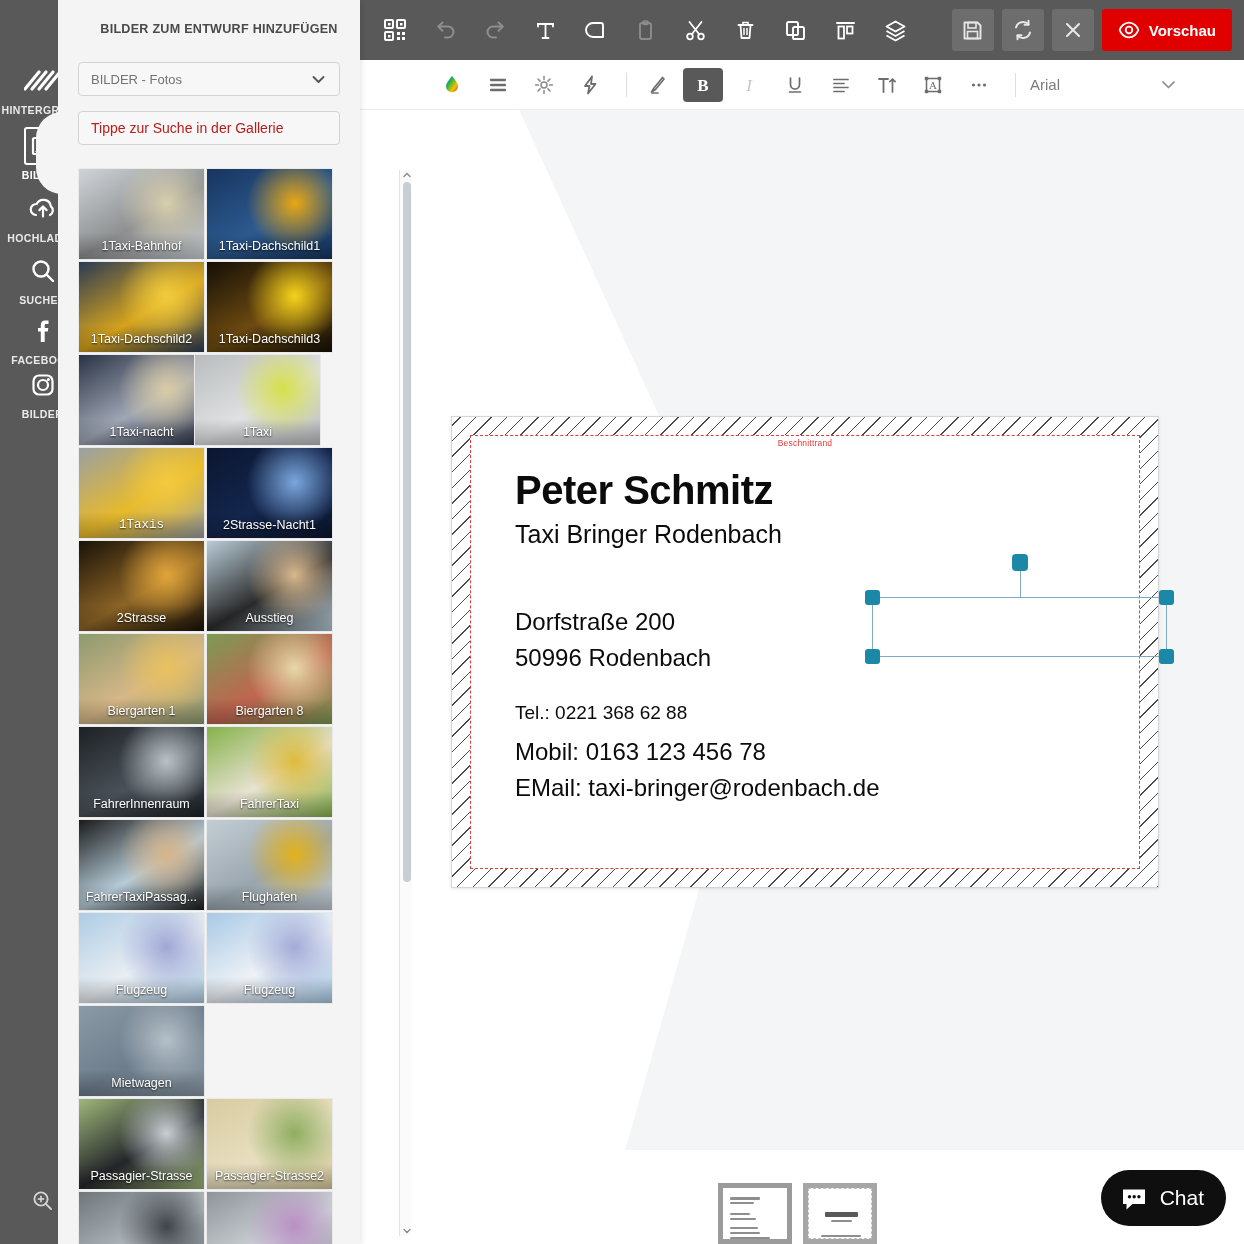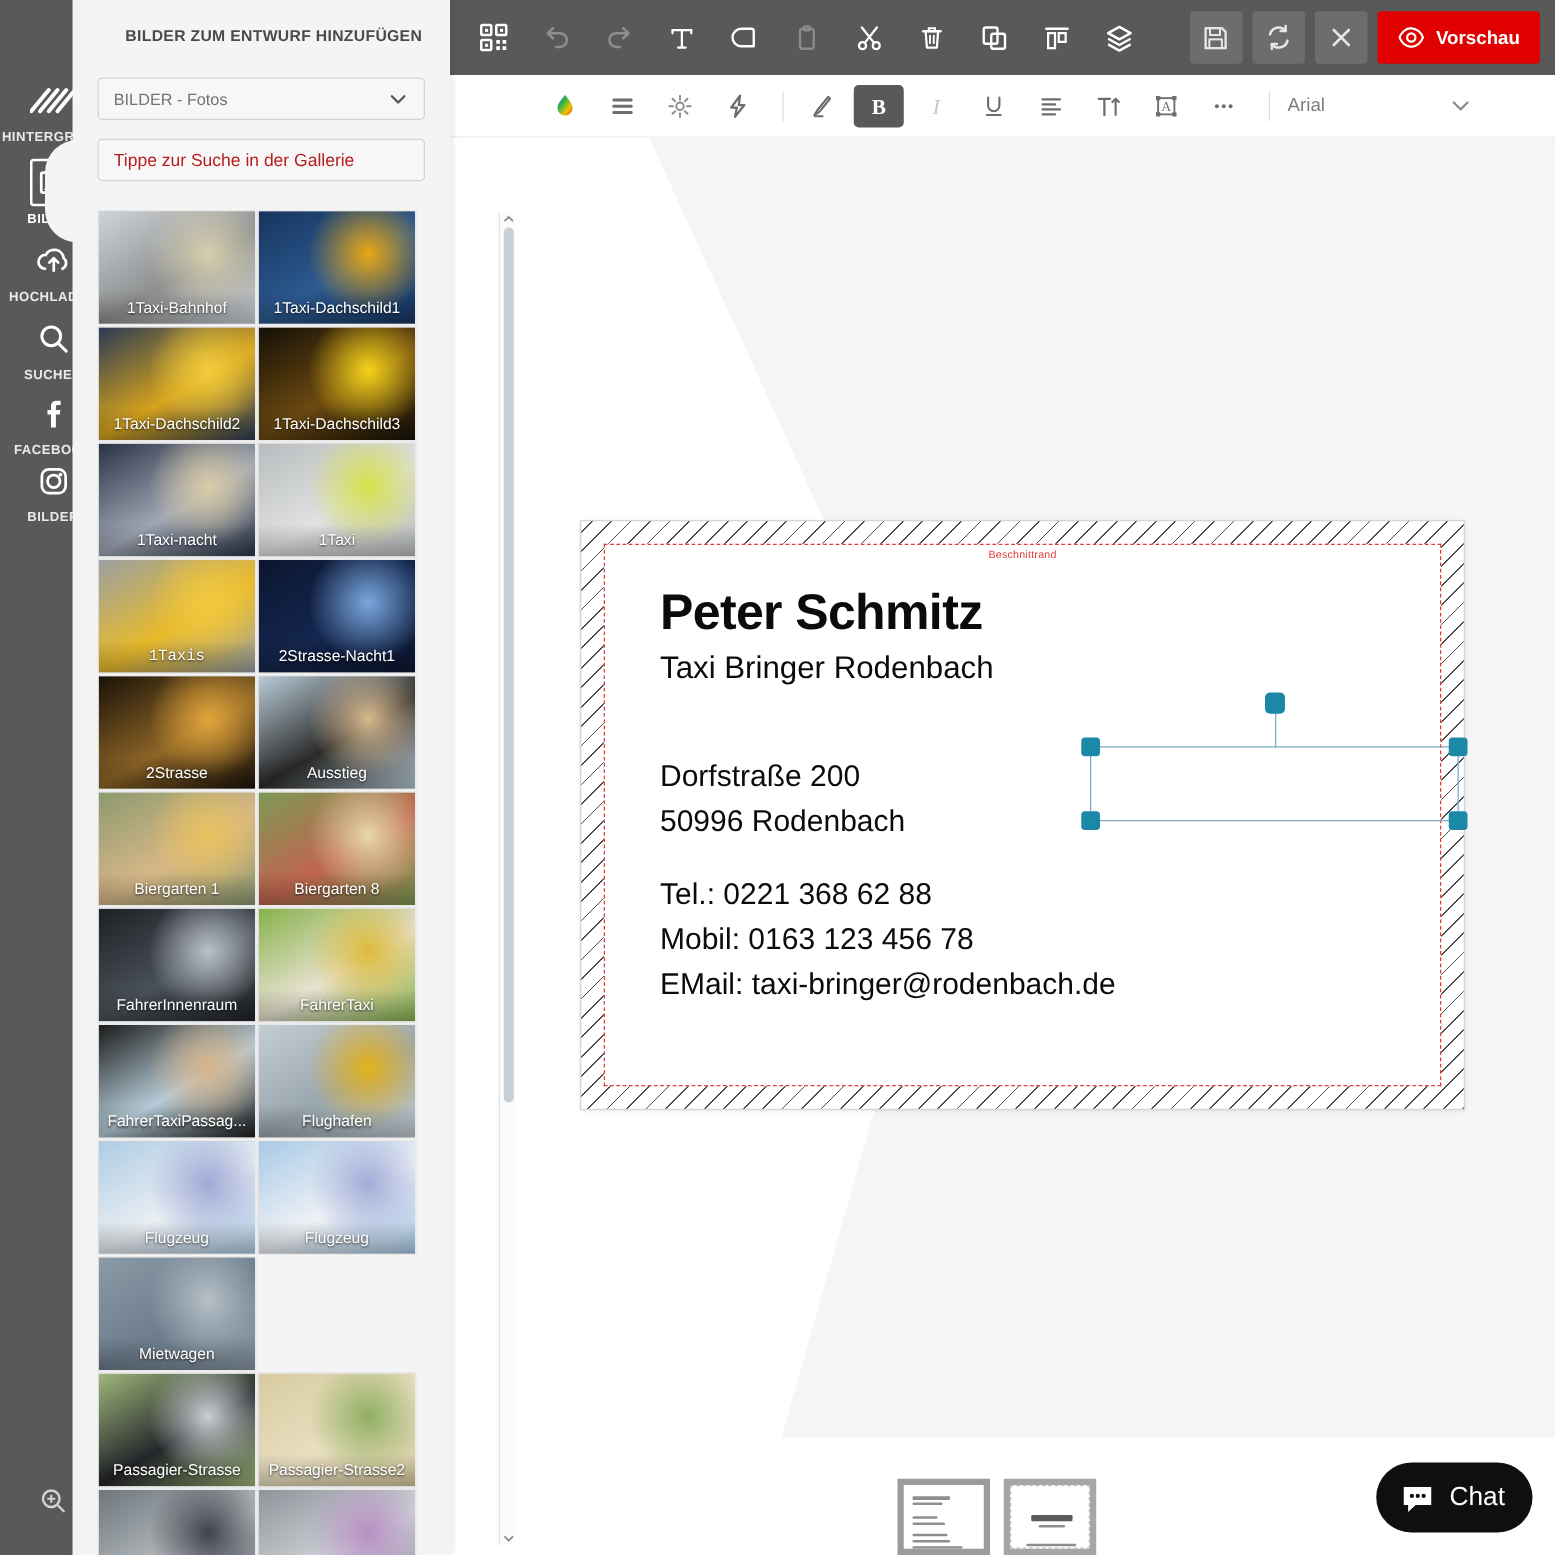--- a/index.html
+++ b/index.html
@@ -128,21 +128,21 @@
   #stage {
     position:absolute; left:360px; top:110px; width:884px; height:1134px;
     background:#ffffff; overflow:hidden; z-index:1;
   }
   #bgshape {
     position:absolute; left:0; top:0; width:884px; height:1040px;
     background:#f4f5f6;
     clip-path: polygon(18% 0%, 100% 0%, 100% 100%, 30% 100%, 46% 52%);
   }
   #card {
-    position:absolute; left:104px; top:306px; width:708px; height:472px;
+    position:absolute; left:91px; top:306px; width:708px; height:472px;
     background:#ffffff; border:1px solid #d5d5d5;
     box-shadow:0 1px 3px rgba(0,0,0,.10);
   }
   #bleed {
     position:absolute; inset:0;
     background-image: repeating-linear-gradient(
       -45deg, #4b4b4b 0px, #4b4b4b 1px, transparent 1px, transparent 11px);
   }
   #cardinner {
     position:absolute; left:18px; top:18px; right:18px; bottom:18px;
@@ -150,21 +150,21 @@
   }
   #bleedlabel {
     position:absolute; left:50%; top:2px; transform:translateX(-50%);
     font-size:8.5px; color:#e23b3b; white-space:nowrap; letter-spacing:.2px;
   }
   .cardtxt { position:absolute; color:#0b0b0b; white-space:nowrap; }
   #nm { left:44px; top:32px; font-size:40px; font-weight:700; letter-spacing:-.5px; }
   #sub { left:44px; top:84px; font-size:25px; }
   #addr1 { left:44px; top:172px; font-size:24px; }
   #addr2 { left:44px; top:208px; font-size:24px; }
-  #tel { left:44px; top:266px; font-size:24px; }
+  #tel { left:44px; top:266px; font-size:19px; }
   #mob { left:44px; top:302px; font-size:24px; }
   #mail { left:44px; top:338px; font-size:24px; }
 
   
   #selbox {
     position:absolute; left:512px; top:487px; width:295px; height:60px;
     border:1px solid #7fa9c4; z-index:3;
   }
   .hnd {
     position:absolute; width:15px; height:15px;
@@ -292,21 +292,21 @@
           <div class="gcap">1Taxi-Dachschild2</div>
         </div>
         <div class="gitem" style="left: 128px; top: 93px;">
           <div class="gimg" style="background: radial-gradient(circle at 70% 38%, rgb(245, 210, 27) 0%, rgba(0, 0, 0, 0) 46%), linear-gradient(150deg, rgb(20, 15, 7) 0%, rgb(109, 74, 16) 55%, rgb(20, 15, 7) 100%); filter: blur(0.4px);"></div>
           <div class="gcap">1Taxi-Dachschild3</div>
         </div>
         <div class="gitem" style="left: 0px; top: 186px;">
           <div class="gimg" style="background: radial-gradient(circle at 70% 38%, rgb(217, 203, 166) 0%, rgba(0, 0, 0, 0) 46%), linear-gradient(150deg, rgb(42, 51, 70) 0%, rgb(159, 166, 180) 55%, rgb(42, 51, 70) 100%); filter: blur(0.4px);"></div>
           <div class="gcap">1Taxi-nacht</div>
         </div>
-        <div class="gitem" style="left: 128px; top: 186px;">
+        <div class="gitem" style="left: 116px; top: 186px;">
           <div class="gimg" style="background: radial-gradient(circle at 70% 38%, rgb(214, 224, 74) 0%, rgba(0, 0, 0, 0) 46%), linear-gradient(150deg, rgb(185, 188, 190) 0%, rgb(223, 225, 226) 55%, rgb(185, 188, 190) 100%); filter: blur(0.4px);"></div>
           <div class="gcap">1Taxi</div>
         </div>
         <div class="gitem" style="left: 0px; top: 279px; font-family: Liberation Mono, monospace;">
           <div class="gimg" style="background: radial-gradient(circle at 70% 38%, rgb(242, 201, 63) 0%, rgba(0, 0, 0, 0) 46%), linear-gradient(150deg, rgb(154, 160, 163) 0%, rgb(232, 186, 42) 55%, rgb(154, 160, 163) 100%); filter: blur(0.4px);"></div>
           <div class="gcap">1Taxis</div>
         </div>
         <div class="gitem" style="left: 128px; top: 279px;">
           <div class="gimg" style="background: radial-gradient(circle at 70% 38%, rgb(122, 167, 221) 0%, rgba(0, 0, 0, 0) 46%), linear-gradient(150deg, rgb(11, 22, 48) 0%, rgb(20, 38, 78) 55%, rgb(11, 22, 48) 100%); filter: blur(0.4px);"></div>
           <div class="gcap">2Strasse-Nacht1</div>

